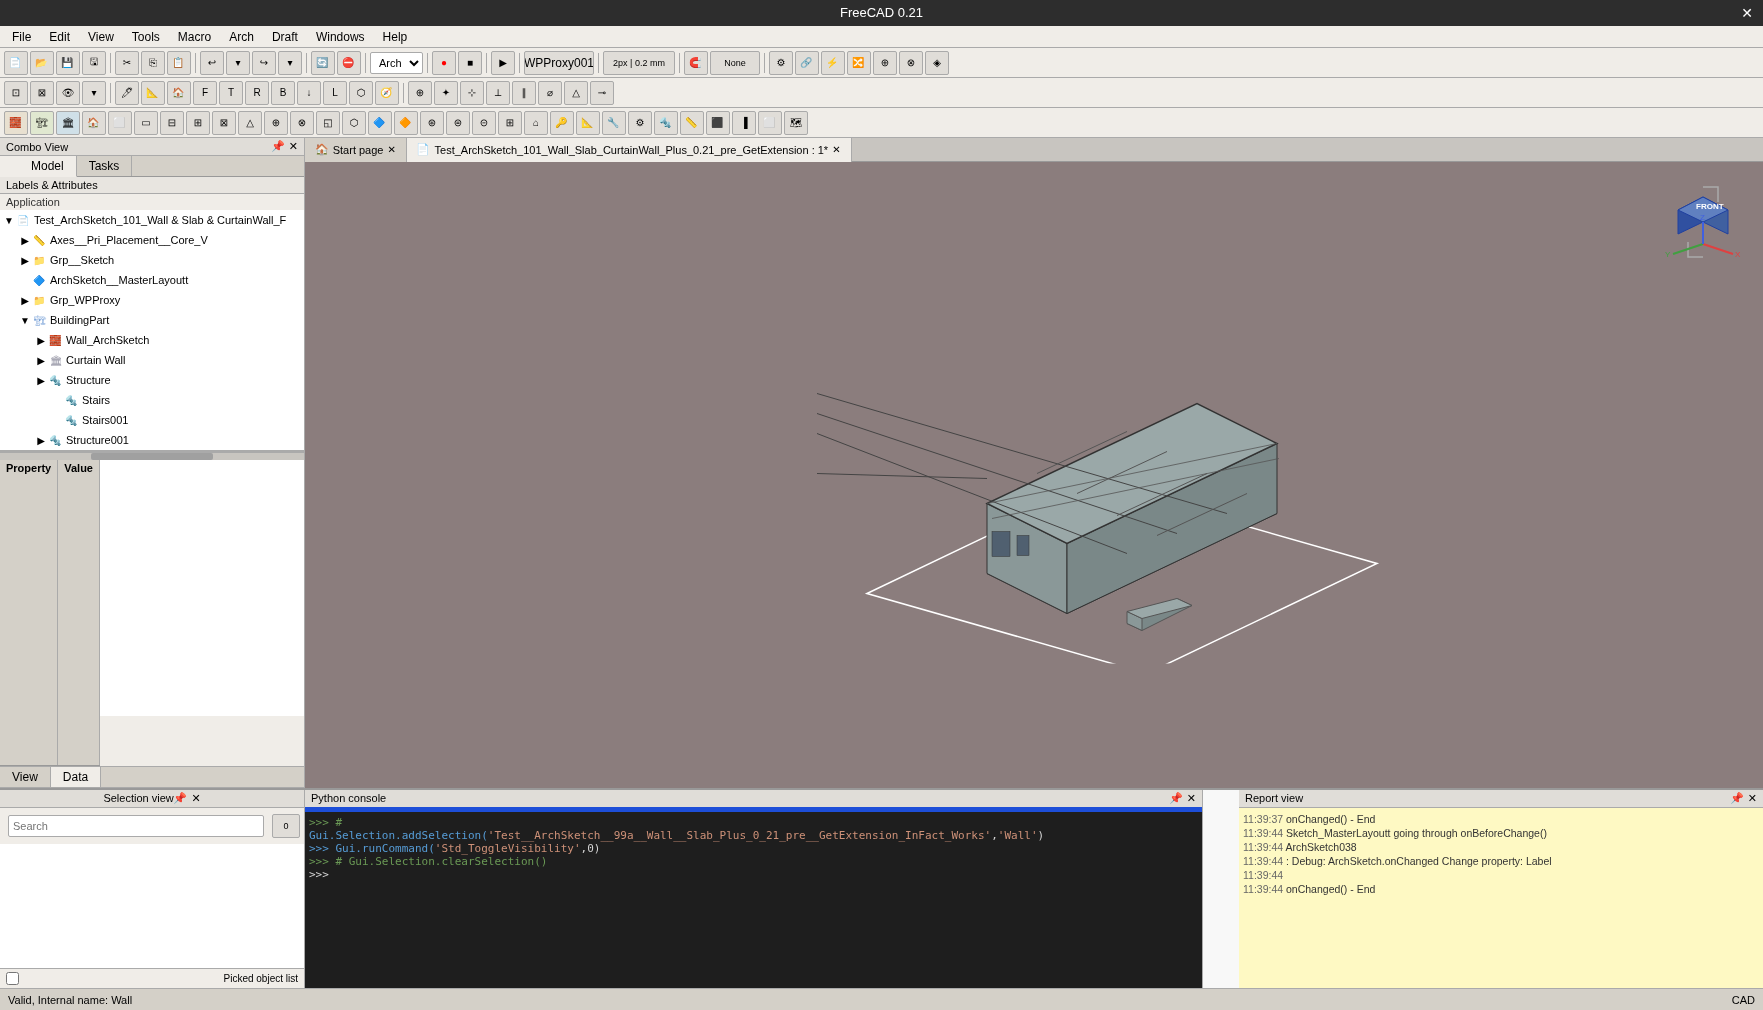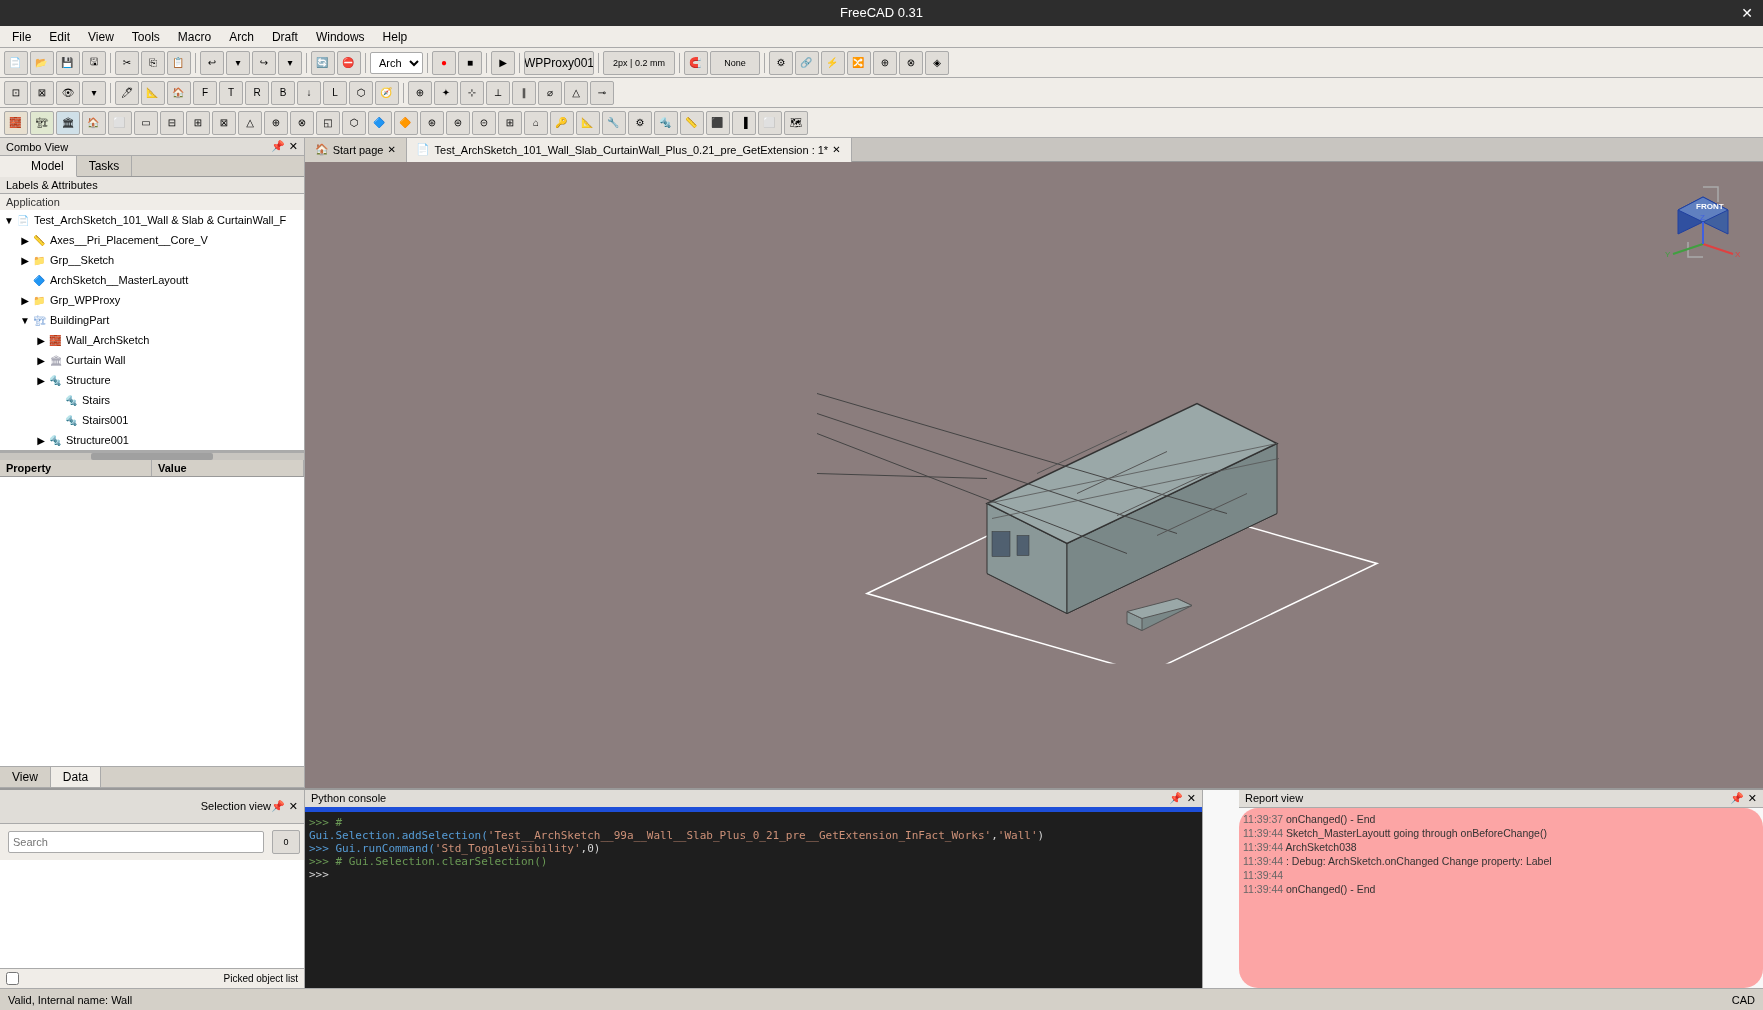--- a/index.html
+++ b/index.html
@@ -50,32 +50,32 @@
     .vd-tab { padding: 3px 12px; cursor: pointer; font-size: 12px; border-right: 1px solid #aaa; }
     .vd-tab.active { background: #f0ede8; }
     
     
     #viewport { flex: 1; background: #8b7d7d; position: relative; overflow: hidden; }
     
     
     #bottom-panel { display: flex; height: 200px; background: #d4d0c8; border-top: 2px solid #999; }
     
     #selection-view { width: 305px; border-right: 1px solid #aaa; background: #f0ede8; display: flex; flex-direction: column; flex-shrink: 0; }
-    #sel-header { background: #e0ddd8; padding: 10px 6px; font-size: 11px; display: flex; justify-content: flex-end; border-bottom: 1px solid #aaa; }
+    #sel-header { background: #e0ddd8; padding: 2px 6px; font-size: 11px; display: flex; justify-content: center; border-bottom: 1px solid #aaa; }
     #sel-search { margin: 4px; height: 22px; border: 1px solid #aaa; border-radius: 2px; background: #fff; padding: 0 4px; font-size: 11px; width: calc(100% - 35px); }
     #sel-content { flex: 1; background: #fff; }
     #sel-footer { padding: 2px 6px; font-size: 10px; border-top: 1px solid #aaa; display: flex; justify-content: space-between; }
     
     #python-console { flex: 1; background: #f8f8f8; border-right: 1px solid #aaa; display: flex; flex-direction: column; }
     #py-header { background: #e0ddd8; padding: 2px 6px; font-size: 11px; border-bottom: 5px solid #1d4ed8; display: flex; justify-content: space-between; }
     #py-content { flex: 1; overflow-y: auto; padding: 4px; font-family: monospace; font-size: 11px; background: #1e1e1e; color: #d4d4d4; }
     
     #report-view { width: 560px; background: #f8f8f8; display: flex; flex-direction: column; flex-shrink: 0; padding-left: 36px; }
     #rep-header { background: #e0ddd8; padding: 2px 6px; font-size: 11px; border-bottom: 1px solid #aaa; display: flex; justify-content: space-between; }
-    #rep-content { flex: 1; overflow-y: auto; padding: 4px; font-size: 11px; background: #fca5a5; border-radius: 19px; }
+    #rep-content { flex: 1; overflow-y: auto; padding: 4px; font-size: 11px; background: #fef9c3; }
     
     
     #statusbar { background: #d4d0c8; border-top: 1px solid #aaa; padding: 2px 8px; font-size: 11px; display: flex; justify-content: space-between; height: 22px; align-items: center; }
     
     
     #viewport-tabs { background: #c8c5c0; border-bottom: 1px solid #999; display: flex; align-items: center; height: 24px; }
     .vp-tab { padding: 2px 10px; font-size: 11px; cursor: pointer; border-right: 1px solid #aaa; background: #d4d0c8; display: flex; align-items: center; gap: 4px; height: 24px; }
     .vp-tab.active { background: #f0ede8; }
     .vp-tab-close { cursor: pointer; font-size: 10px; }
     
@@ -104,21 +104,21 @@
     .icon-part { color: #6090d0; }
     .icon-wall { color: #8090a0; }
     .icon-struct { color: #9090a0; }
   </style>
 </head>
 <body>
 
 <div id="main-container">
 
   <div id="titlebar">
-    <span>FreeCAD 0.31</span>
+    <span>FreeCAD 0.21</span>
     <span id="titlebar-close">✕</span>
   </div>
 
   <div id="menubar">
     <span class="menu-item">File</span>
     <span class="menu-item">Edit</span>
     <span class="menu-item">View</span>
     <span class="menu-item">Tools</span>
     <span class="menu-item">Macro</span>
     <span class="menu-item">Arch</span>
@@ -365,21 +365,21 @@
                 <span class="tree-text">Structure001</span>
               </div>
             </div>
           </div>
         </div>
 
         <div style="height: 8px; background: #c8c5c0; border-top: 1px solid #aaa; position: relative;">
           <div style="position:absolute; left: 30%; width: 40%; height: 100%; background: #a0a0a0; border-radius: 2px;"></div>
         </div>
 
-        <div id="property-panel" style="flex:1; display:flex; flex-direction:column;">
+        <div id="property-panel" style="flex:1; display:flex; ">
           <div id="property-cols">
             <div class="prop-col">Property</div>
             <div class="prop-col">Value</div>
           </div>
           <div id="property-content" style="background:#fff; flex:1;"></div>
         </div>
 
         <div id="view-data-tabs">
           <div class="vd-tab">View</div>
           <div class="vd-tab active">Data</div>

